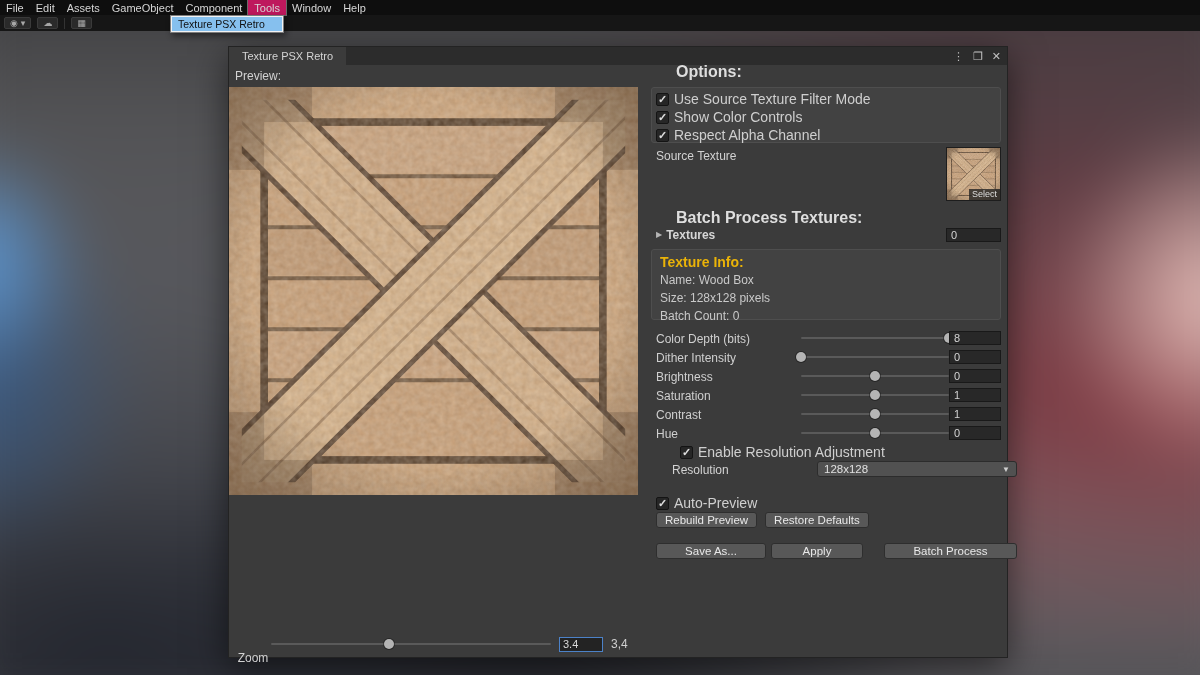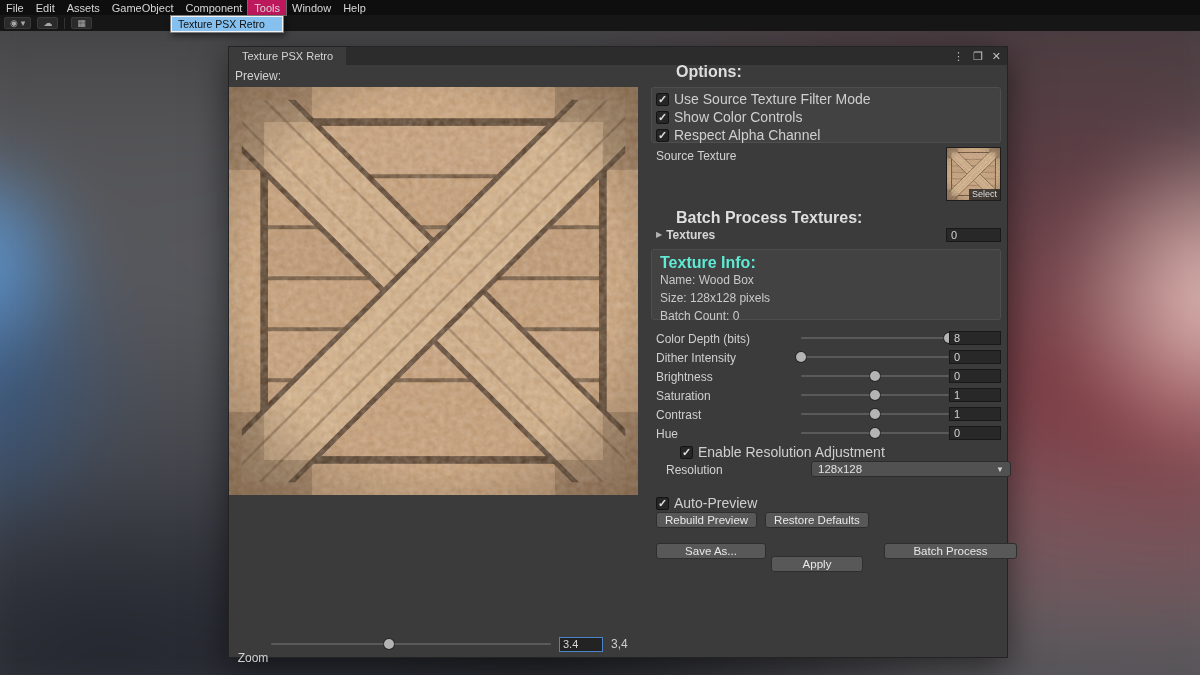--- a/index.html
+++ b/index.html
@@ -68,41 +68,41 @@
   .thumb svg { display:block; width:100%; height:100%; }
   .thumb .select { position:absolute; right:0; bottom:0; background:rgba(35,35,35,.8); color:#ddd; font-size:9px; padding:0 3px 1px 3px; }
 
   .batch-hdr { top:162px; }
   .fold-row { position:absolute; left:5px; top:180px; height:15px; display:flex; align-items:center; gap:4px; }
   .fold-arrow { color:#b5b5b5; font-size:8px; }
   .fold-label { color:#d6d6d6; font-size:12px; font-weight:bold; }
   .count-field { position:absolute; left:295px; top:181px; width:55px; height:14px; background:#282828; border:1px solid #191919; color:#d4d4d4; font-size:11px; line-height:12px; padding:0 4px; }
 
   .info-box { top:202px; height:71px; padding:4px 8px; }
-  .info-box .ih { color:#5eead4; font-size:16px; font-weight:bold; line-height:17px; }
+  .info-box .ih { color:#eab308; font-size:14px; font-weight:bold; line-height:17px; }
   .info-box .il { color:#c9c9c9; font-size:12px; line-height:18px; }
 
   .srow { position:absolute; left:0; right:0; height:19px; }
   .srow .slabel { position:absolute; left:5px; top:3px; color:#cfcfcf; font-size:12px; }
   .srow .slider { position:absolute; left:150px; width:148px; top:0; }
   .srow .vfield { position:absolute; left:298px; top:2px; width:52px; height:14px; background:#282828; border:1px solid #191919; color:#d4d4d4; font-size:11px; line-height:12px; padding:0 4px; }
 
   .enres-row { position:absolute; left:5px; top:396px;padding-left:24px; }
-  .res-row { position:absolute; left:10px; right:0; top:414px; height:16px; }
+  .res-row { position:absolute; left:16px; right:0; top:414px; height:16px; }
   .res-label { position:absolute; left:5px; top:2px; }
   .dropdown { position:absolute; left:150px; width:200px; height:16px; background:#515151; border:1px solid #2c2c2c; border-radius:3px; color:#e0e0e0; font-size:11.5px; display:flex; align-items:center; padding:0 6px; }
   .dropdown .dval { flex:1; }
   .dropdown .caret { font-size:8px; color:#cfcfcf; }
 
   .ap-row { position:absolute; left:5px; top:447px; }
   .btn { background:#585858; border:1px solid #2e2e2e; border-radius:3px; color:#e8e8e8; font-size:11.5px; height:16px; line-height:14px; text-align:center; cursor:default; }
   .rb-row { position:absolute; left:5px; top:465px; display:flex; gap:8px; }
   .rb-row .btn { padding:0 8px; }
   .btn-save  { position:absolute; left:5px;   top:496px; width:110px; }
-  .btn-apply { position:absolute; left:120px; top:496px; width:92px;margin-top:13px; }
+  .btn-apply { position:absolute; left:120px; top:496px; width:92px; }
   .btn-batch { position:absolute; left:233px; top:496px; width:133px; }
 </style>
 </head>
 <body>
 
 <div class="stage">
   <div class="scene"></div>
 
   <div class="menubar">
     <span class="mi">File</span>

